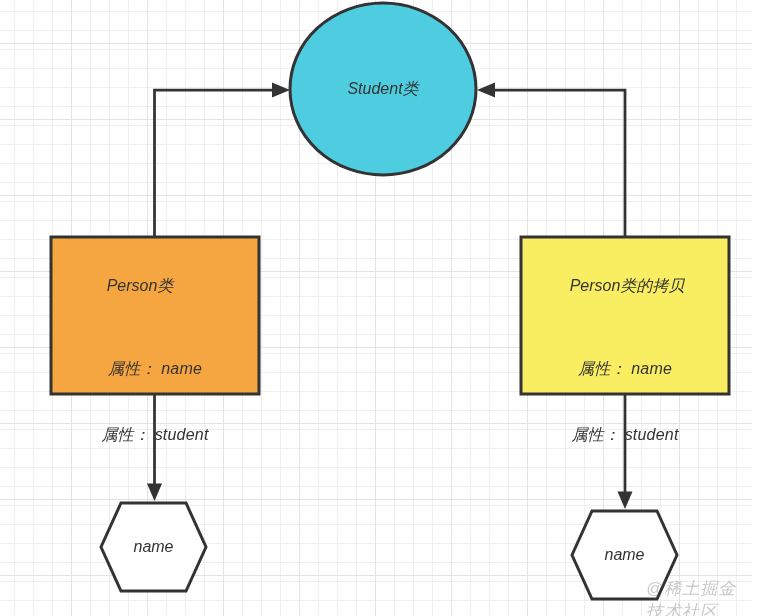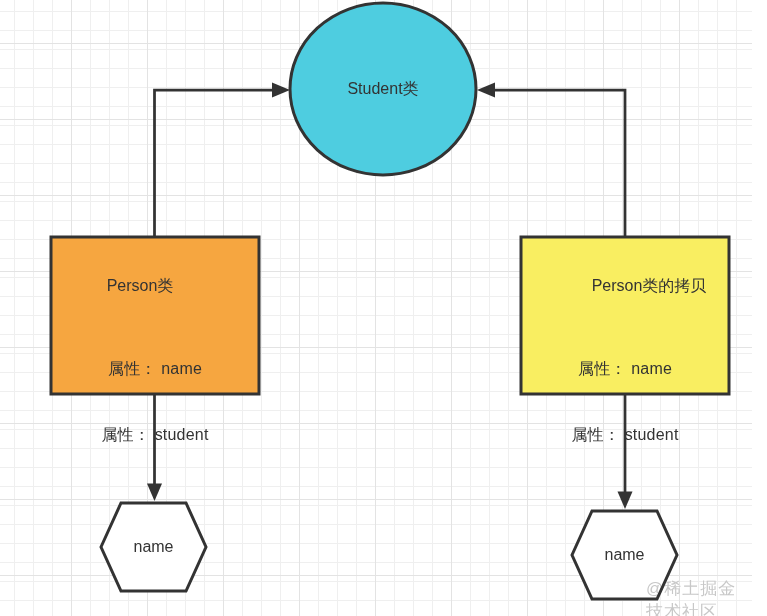--- a/index.html
+++ b/index.html
@@ -10,20 +10,21 @@
     background-color:#ffffff;
     background-image:
       linear-gradient(#e3e3e3 1px, transparent 1px),
       linear-gradient(90deg, #e3e3e3 1px, transparent 1px),
       linear-gradient(#efefef 1px, transparent 1px),
       linear-gradient(90deg, #efefef 1px, transparent 1px);
     background-size:76px 76px,76px 76px,19px 19px,19px 19px;
     background-position:-6px -33px,-5px -33px,-6px -8px,-5px -8px;
     font-family:"Liberation Sans", sans-serif;
     color:#333333;
+    font-style:italic;
   }
   svg{position:absolute;left:0;top:0;}
   .label{
     position:absolute;
     text-align:center;
     font-size:16px;
     line-height:22px;
     color:#333333;
     white-space:pre;
   }
@@ -67,21 +68,21 @@
   </svg>
 
   <div class="label" style="left:290px;top:78px;width:186px;">Student类</div>
 
   <div class="label" style="left:36px;top:275px;width:208px;">Person类</div>
   <div class="label attrs" style="left:51px;top:314px;width:208px;">
     <div>属性： name</div>
     <div>属性： student</div>
   </div>
 
-  <div class="label" style="left:545px;top:275px;width:208px;">Person类的拷贝</div>
+  <div class="label" style="left:523px;top:275px;width:208px;">Person类的拷贝</div>
   <div class="label attrs" style="left:521px;top:314px;width:208px;">
     <div>属性： name</div>
     <div>属性： student</div>
   </div>
 
   <div class="label" style="left:101px;top:536px;width:105px;">name</div>
   <div class="label" style="left:572px;top:544px;width:105px;">name</div>
 
   <div id="watermark">@稀土掘金技术社区</div>
 </div>

